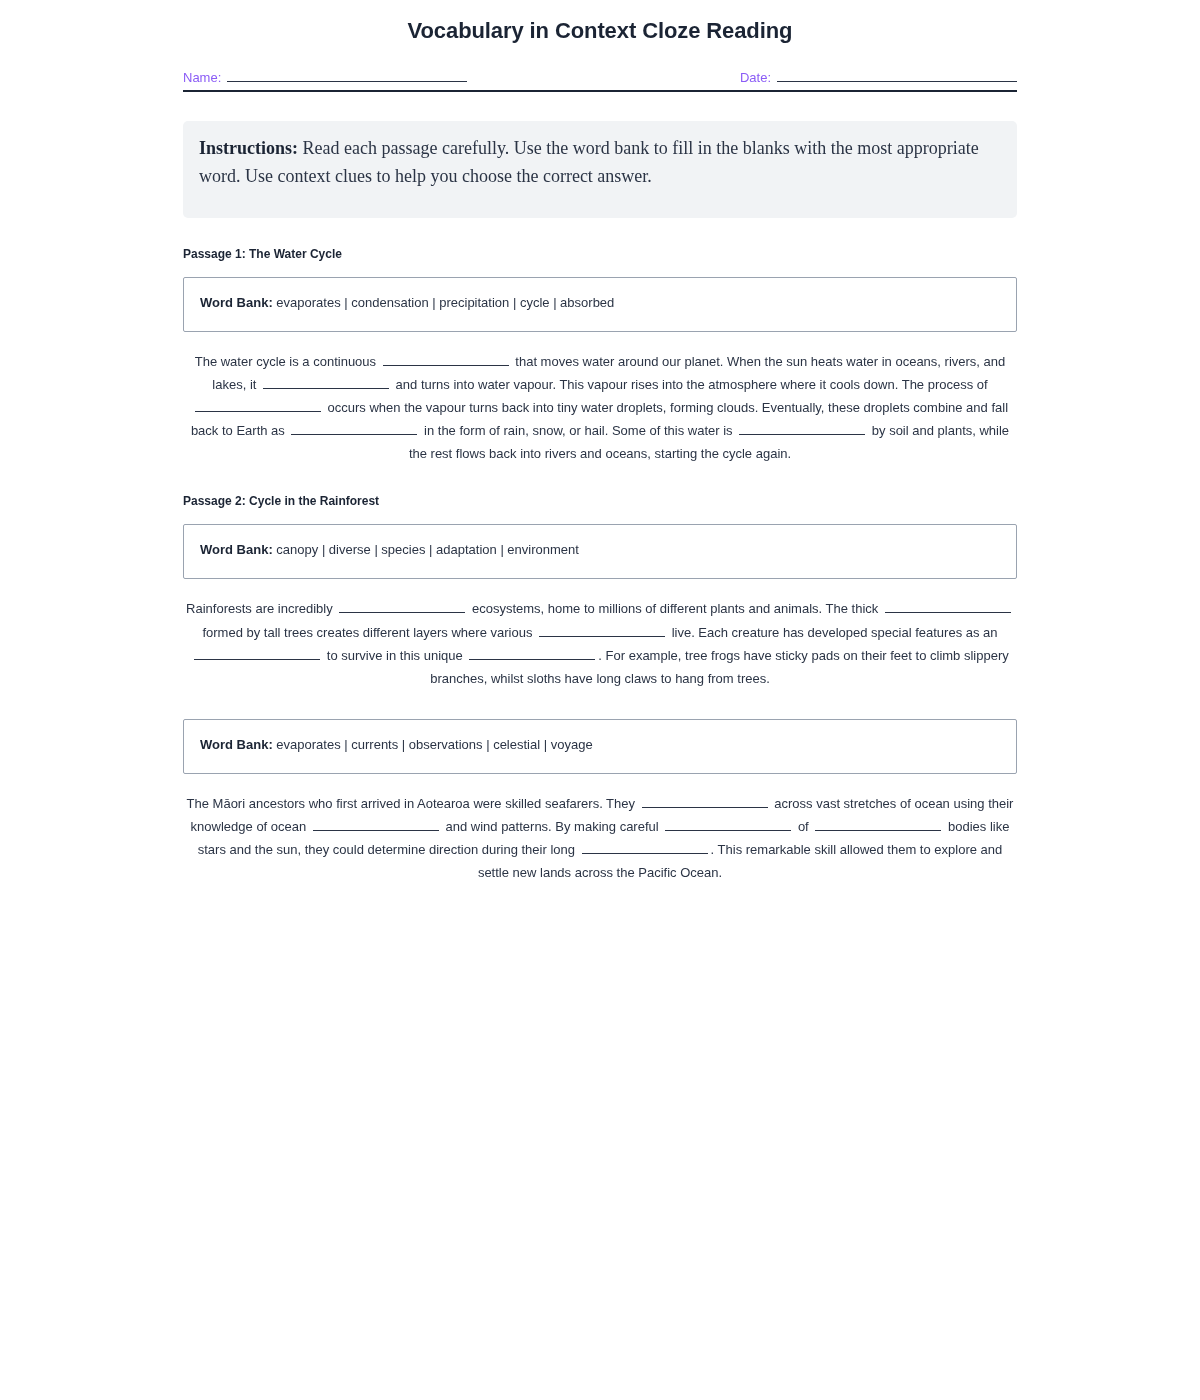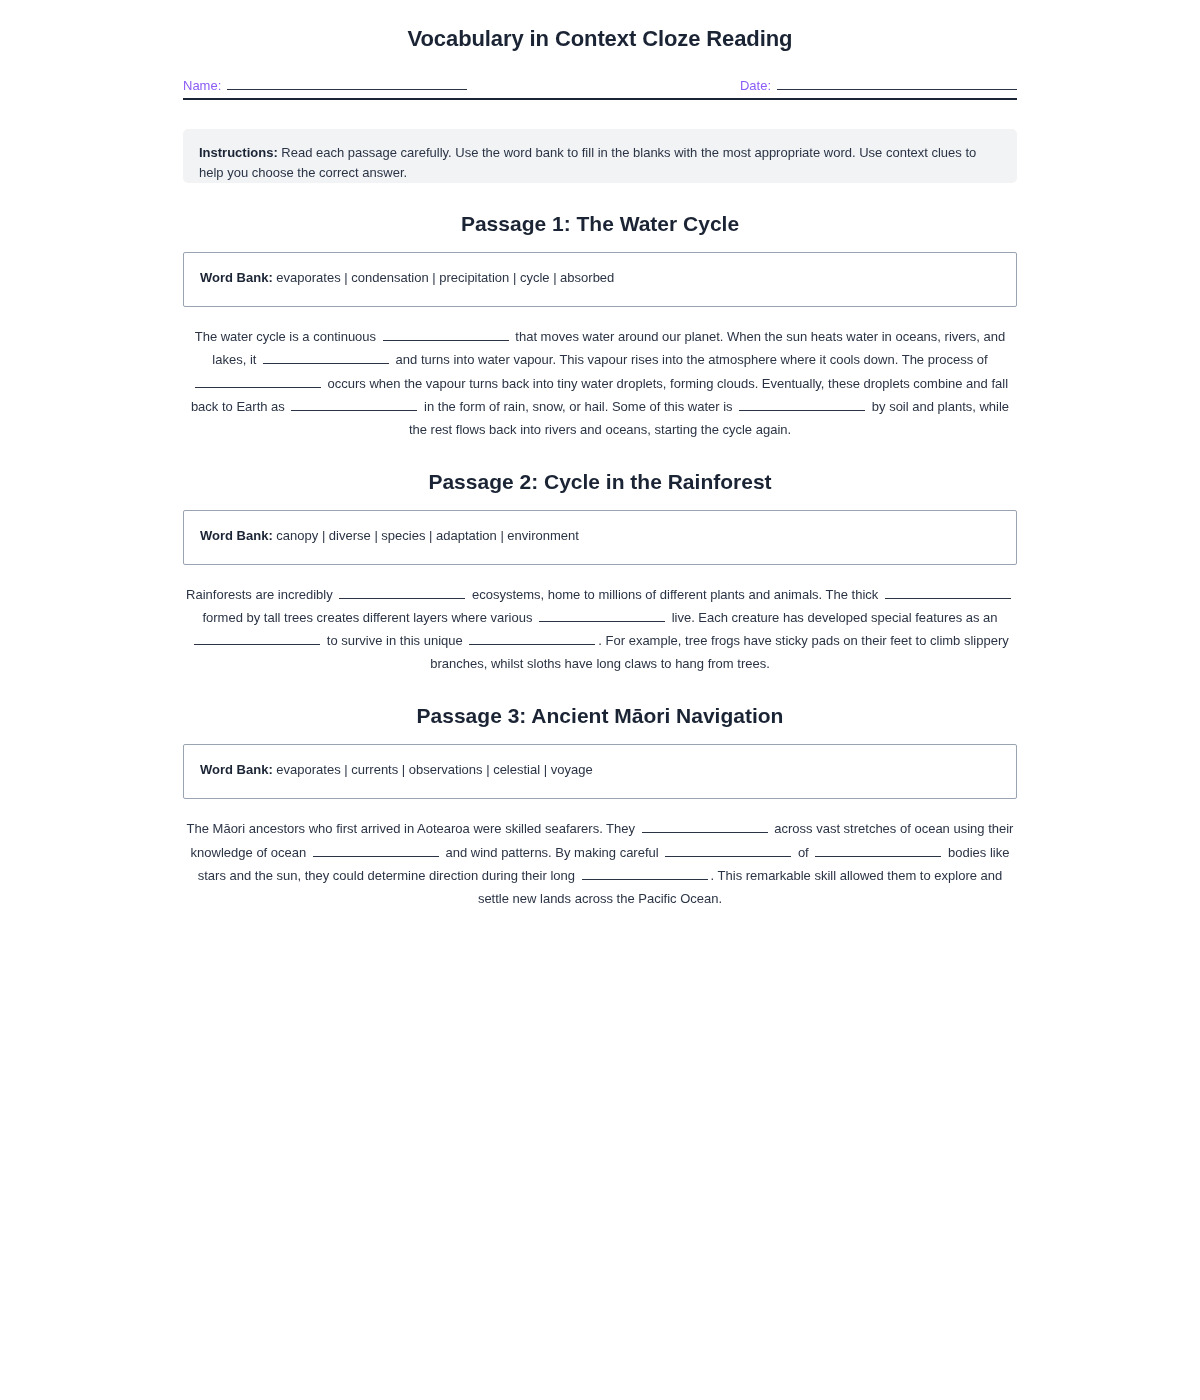--- a/index.html
+++ b/index.html
@@ -24,21 +24,21 @@
   .sheet {
     position: absolute;
     left: 183px;
     top: 0;
     width: 834px;
   }
 
   
   .doc-title {
     margin: 0;
-    padding-top: 26px;
+    padding-top: 18px;
     text-align: center;
     font-size: 22px;
     font-weight: bold;
     color: #1b2434;
     letter-spacing: -0.1px;
   }
 
   
   .meta-row {
     display: flex;
@@ -71,39 +71,39 @@
     border: 0;
     border-top: 2.2px solid #1b2434;
     height: 0;
   }
 
   
   .instructions {
     margin-top: 29px;
     background: #f1f3f5;
     border-radius: 5px;
-    padding: 14px 16px 0 16px;
-    font-size: 13px;
+    padding: 14px 16px 27px 16px;
+    font-size: 18px;
     line-height: 1.55;
     color: #2b3445;
     box-sizing: border-box;
+    font-family: Liberation Serif, serif;
   }
   .instructions b {
     font-weight: bold;
     color: #1b2434;
   }
 
   
   .passage { margin-top: 29px; }
   .passage-title {
     margin: 0 0 16px 0;
-    font-size: 21px;
+    font-size: 12px;
     font-weight: bold;
     color: #1b2434;
-    text-align: center;
   }
   .wordbank {
     border: 1px solid #9aa3b0;
     background: #ffffff;
     border-radius: 2px;
     padding: 17px 16px 21px 16px;
     font-size: 13px;
     color: #2b3445;
     box-sizing: border-box;
   }
@@ -159,20 +159,19 @@
           <h2 class="passage-title">Passage 1: The Water Cycle</h2>
           <div class="wordbank"><b>Word Bank:</b> <span>evaporates | condensation | precipitation | cycle | absorbed</span></div>
           <p class="passage-body"><span>The water cycle is a continuous </span><span class="blank"></span><span> that moves water around our planet. When the sun heats water in oceans, rivers, and lakes, it </span><span class="blank"></span><span> and turns into water vapour. This vapour rises into the atmosphere where it cools down. The process of </span><span class="blank"></span><span> occurs when the vapour turns back into tiny water droplets, forming clouds. Eventually, these droplets combine and fall back to Earth as </span><span class="blank"></span><span> in the form of rain, snow, or hail. Some of this water is </span><span class="blank"></span><span> by soil and plants, while the rest flows back into rivers and oceans, starting the cycle again.</span></p>
         </div>
         <div class="passage">
           <h2 class="passage-title">Passage 2: Cycle in the Rainforest</h2>
           <div class="wordbank"><b>Word Bank:</b> <span>canopy | diverse | species | adaptation | environment</span></div>
           <p class="passage-body"><span>Rainforests are incredibly </span><span class="blank"></span><span> ecosystems, home to millions of different plants and animals. The thick </span><span class="blank"></span><span> formed by tall trees creates different layers where various </span><span class="blank"></span><span> live. Each creature has developed special features as an </span><span class="blank"></span><span> to survive in this unique </span><span class="blank"></span><span>. For example, tree frogs have sticky pads on their feet to climb slippery branches, whilst sloths have long claws to hang from trees.</span></p>
         </div>
         <div class="passage">
-          <h2 class="passage-title">Passage 3: Ancient Māori Navigation</h2>
           <div class="wordbank"><b>Word Bank:</b> <span>evaporates | currents | observations | celestial | voyage</span></div>
           <p class="passage-body"><span>The Māori ancestors who first arrived in Aotearoa were skilled seafarers. They </span><span class="blank"></span><span> across vast stretches of ocean using their knowledge of ocean </span><span class="blank"></span><span> and wind patterns. By making careful </span><span class="blank"></span><span> of </span><span class="blank"></span><span> bodies like stars and the sun, they could determine direction during their long </span><span class="blank"></span><span>. This remarkable skill allowed them to explore and settle new lands across the Pacific Ocean.</span></p>
         </div>
       </div>
 
   </div>
 </div>
 
 </body></html>

